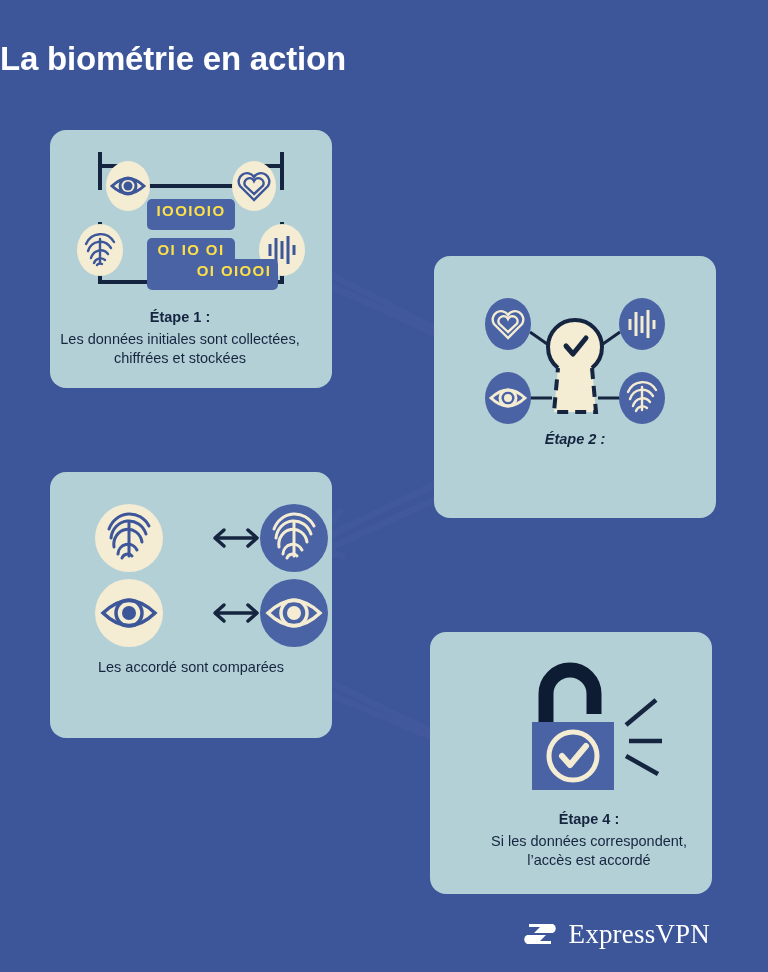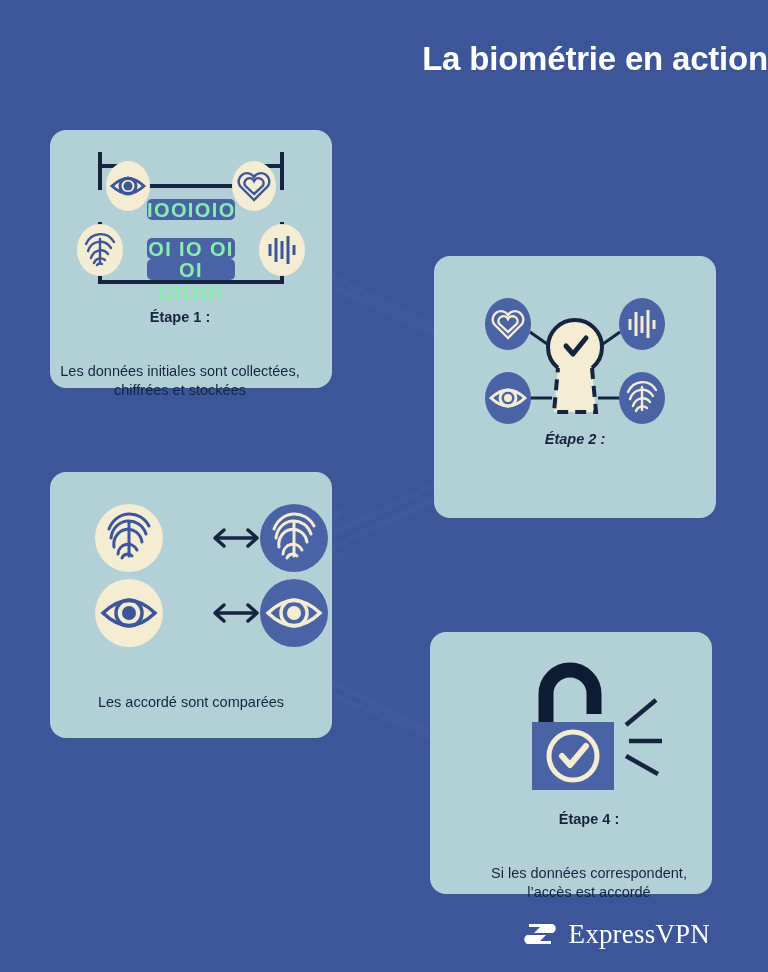--- a/index.html
+++ b/index.html
@@ -18,21 +18,21 @@
     position: relative;
     width: 768px;
     height: 972px;
   }
   
   .title {
     position: absolute;
     top: 40px;
     left: 0;
     width: 768px;
-    text-align: right;
+    text-align: left;
     color: #ffffff;
     font-size: 33px;
     font-weight: bold;
     letter-spacing: -0.2px;
   }
   
   .card {
     position: absolute;
     background: #b4d0d7;
     border-radius: 16px;
@@ -55,21 +55,20 @@
     box-sizing: border-box;
   }
   .card-caption .step-label {
     display: block;
     font-weight: bold;
     margin-bottom: 3px;
   }
   .card-caption .step-desc {
     display: block;
     font-weight: normal;
-    margin-top: 35px;
   }
   #cap1 { top: 308px; }
   #cap2 { top: 430px; font-style: italic; }
   #cap3 { top: 658px; }
   #cap4 { top: 810px; }
 
   
   #arrows {
     position: absolute;
     left: 0; top: 0;
@@ -89,28 +88,28 @@
     color: #ffffff;
     font-family: "Liberation Serif", serif;
     font-size: 27px;
     font-weight: normal;
     letter-spacing: 0.2px;
   }
   
   .binary-pill {
     position: absolute;
     background: #4a63a4;
-    color: #86efac;
-    font-size: 20px;
+    color: #fde047;
+    font-size: 15px;
     font-weight: bold;
     letter-spacing: 1.4px;
     border-radius: 5px;
     text-align: center;
     line-height: 23px;
-    height: 21px;
+    height: 31px;
   }
 </style>
 </head>
 <body>
 
 <div id="canvas">
 
   <div class="title">La biométrie en action</div>
 
   <svg id="arrows" viewBox="0 0 768 972">
@@ -187,21 +186,21 @@
           <line x1="226" y1="94" x2="226" y2="118"></line>
           <line x1="232" y1="97" x2="232" y2="115"></line>
           <line x1="238" y1="92" x2="238" y2="120"></line>
           <line x1="244" y1="101" x2="244" y2="111"></line>
         </g>
       </g>
     </svg>
 
     <div class="binary-pill" style="left:97px; top:69px; width:88px;">IOOIOIO</div>
     <div class="binary-pill" style="left:97px; top:108px; width:88px;">OI IO OI</div>
-    <div class="binary-pill" style="left:97px; top:129px; width:88px;">OI OIOOI</div>
+    <div class="binary-pill" style="left:97px; top:129px; width:88px;padding-left:43px;">OI OIOOI</div>
   </div>
 
   <div class="card-caption" id="cap1" style="left:50px; width:260px;">
     <span class="step-label">Étape 1 :</span>
     <span class="step-desc">Les données initiales sont collectées, chiffrées et stockées</span>
   </div>
 
   <div class="card" id="card2">
     <svg width="282" height="170" viewBox="0 0 282 170" style="position:absolute;left:0;top:20px;">
 

